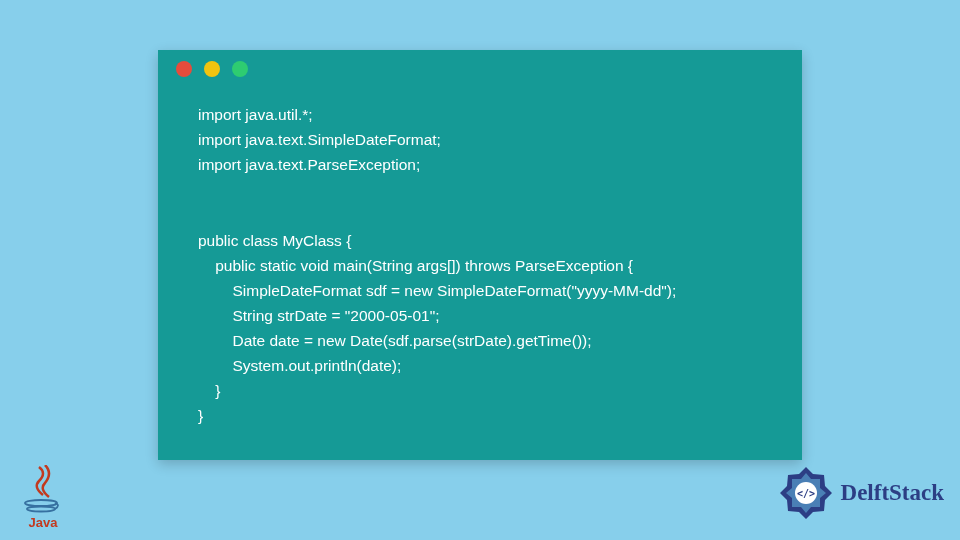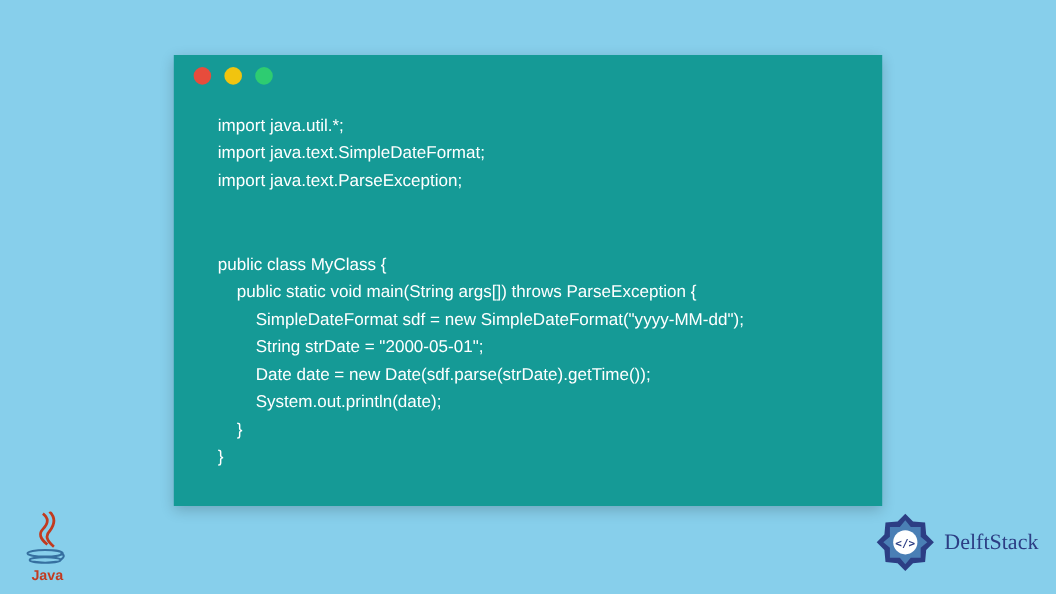--- a/index.html
+++ b/index.html
@@ -79,23 +79,23 @@
       align-items: center;
       gap: 6px;
     }
     .delft-badge {
       width: 58px;
       height: 58px;
       position: relative;
     }
     .delft-text {
       font-family: Georgia, serif;
-      font-size: 20px;
+      font-size: 23px;
       color: #2c3e84;
-      font-weight: normal;
+      font-weight: bold;
     }
   </style>
 </head>
 <body>
 
 <div class="code-window">
   <div class="titlebar">
     <span class="dot red"></span>
     <span class="dot yellow"></span>
     <span class="dot green"></span>

